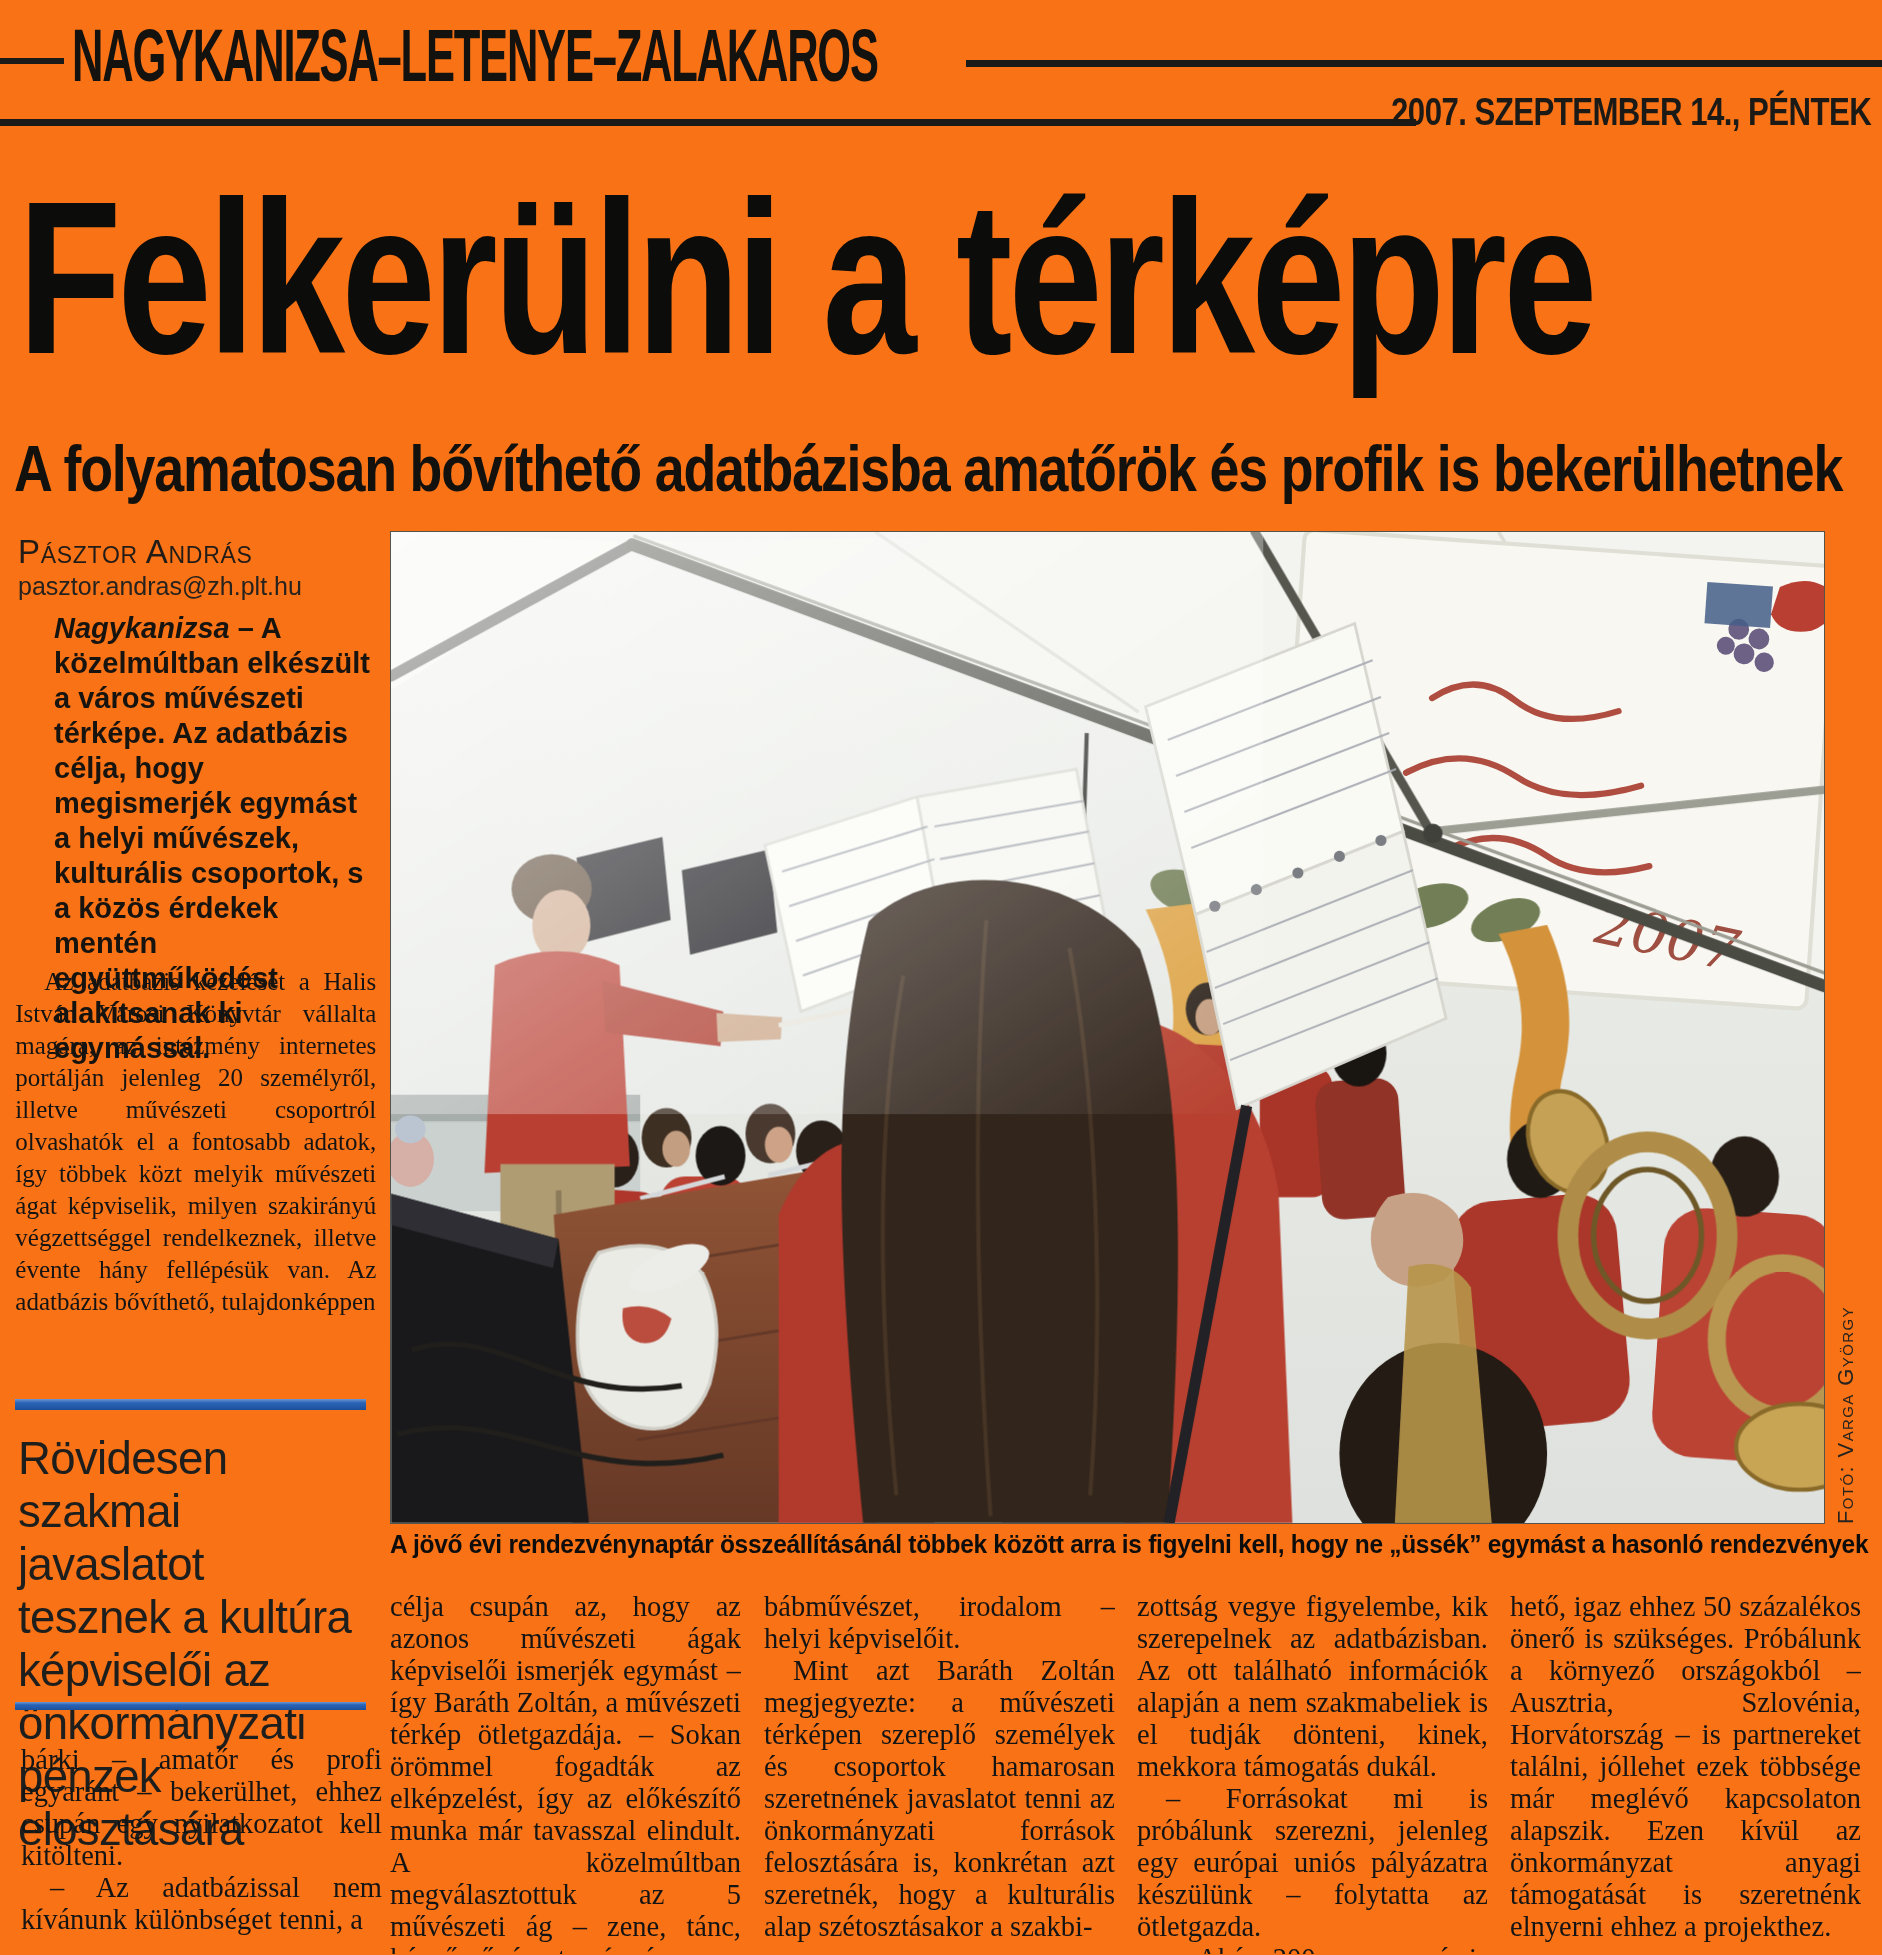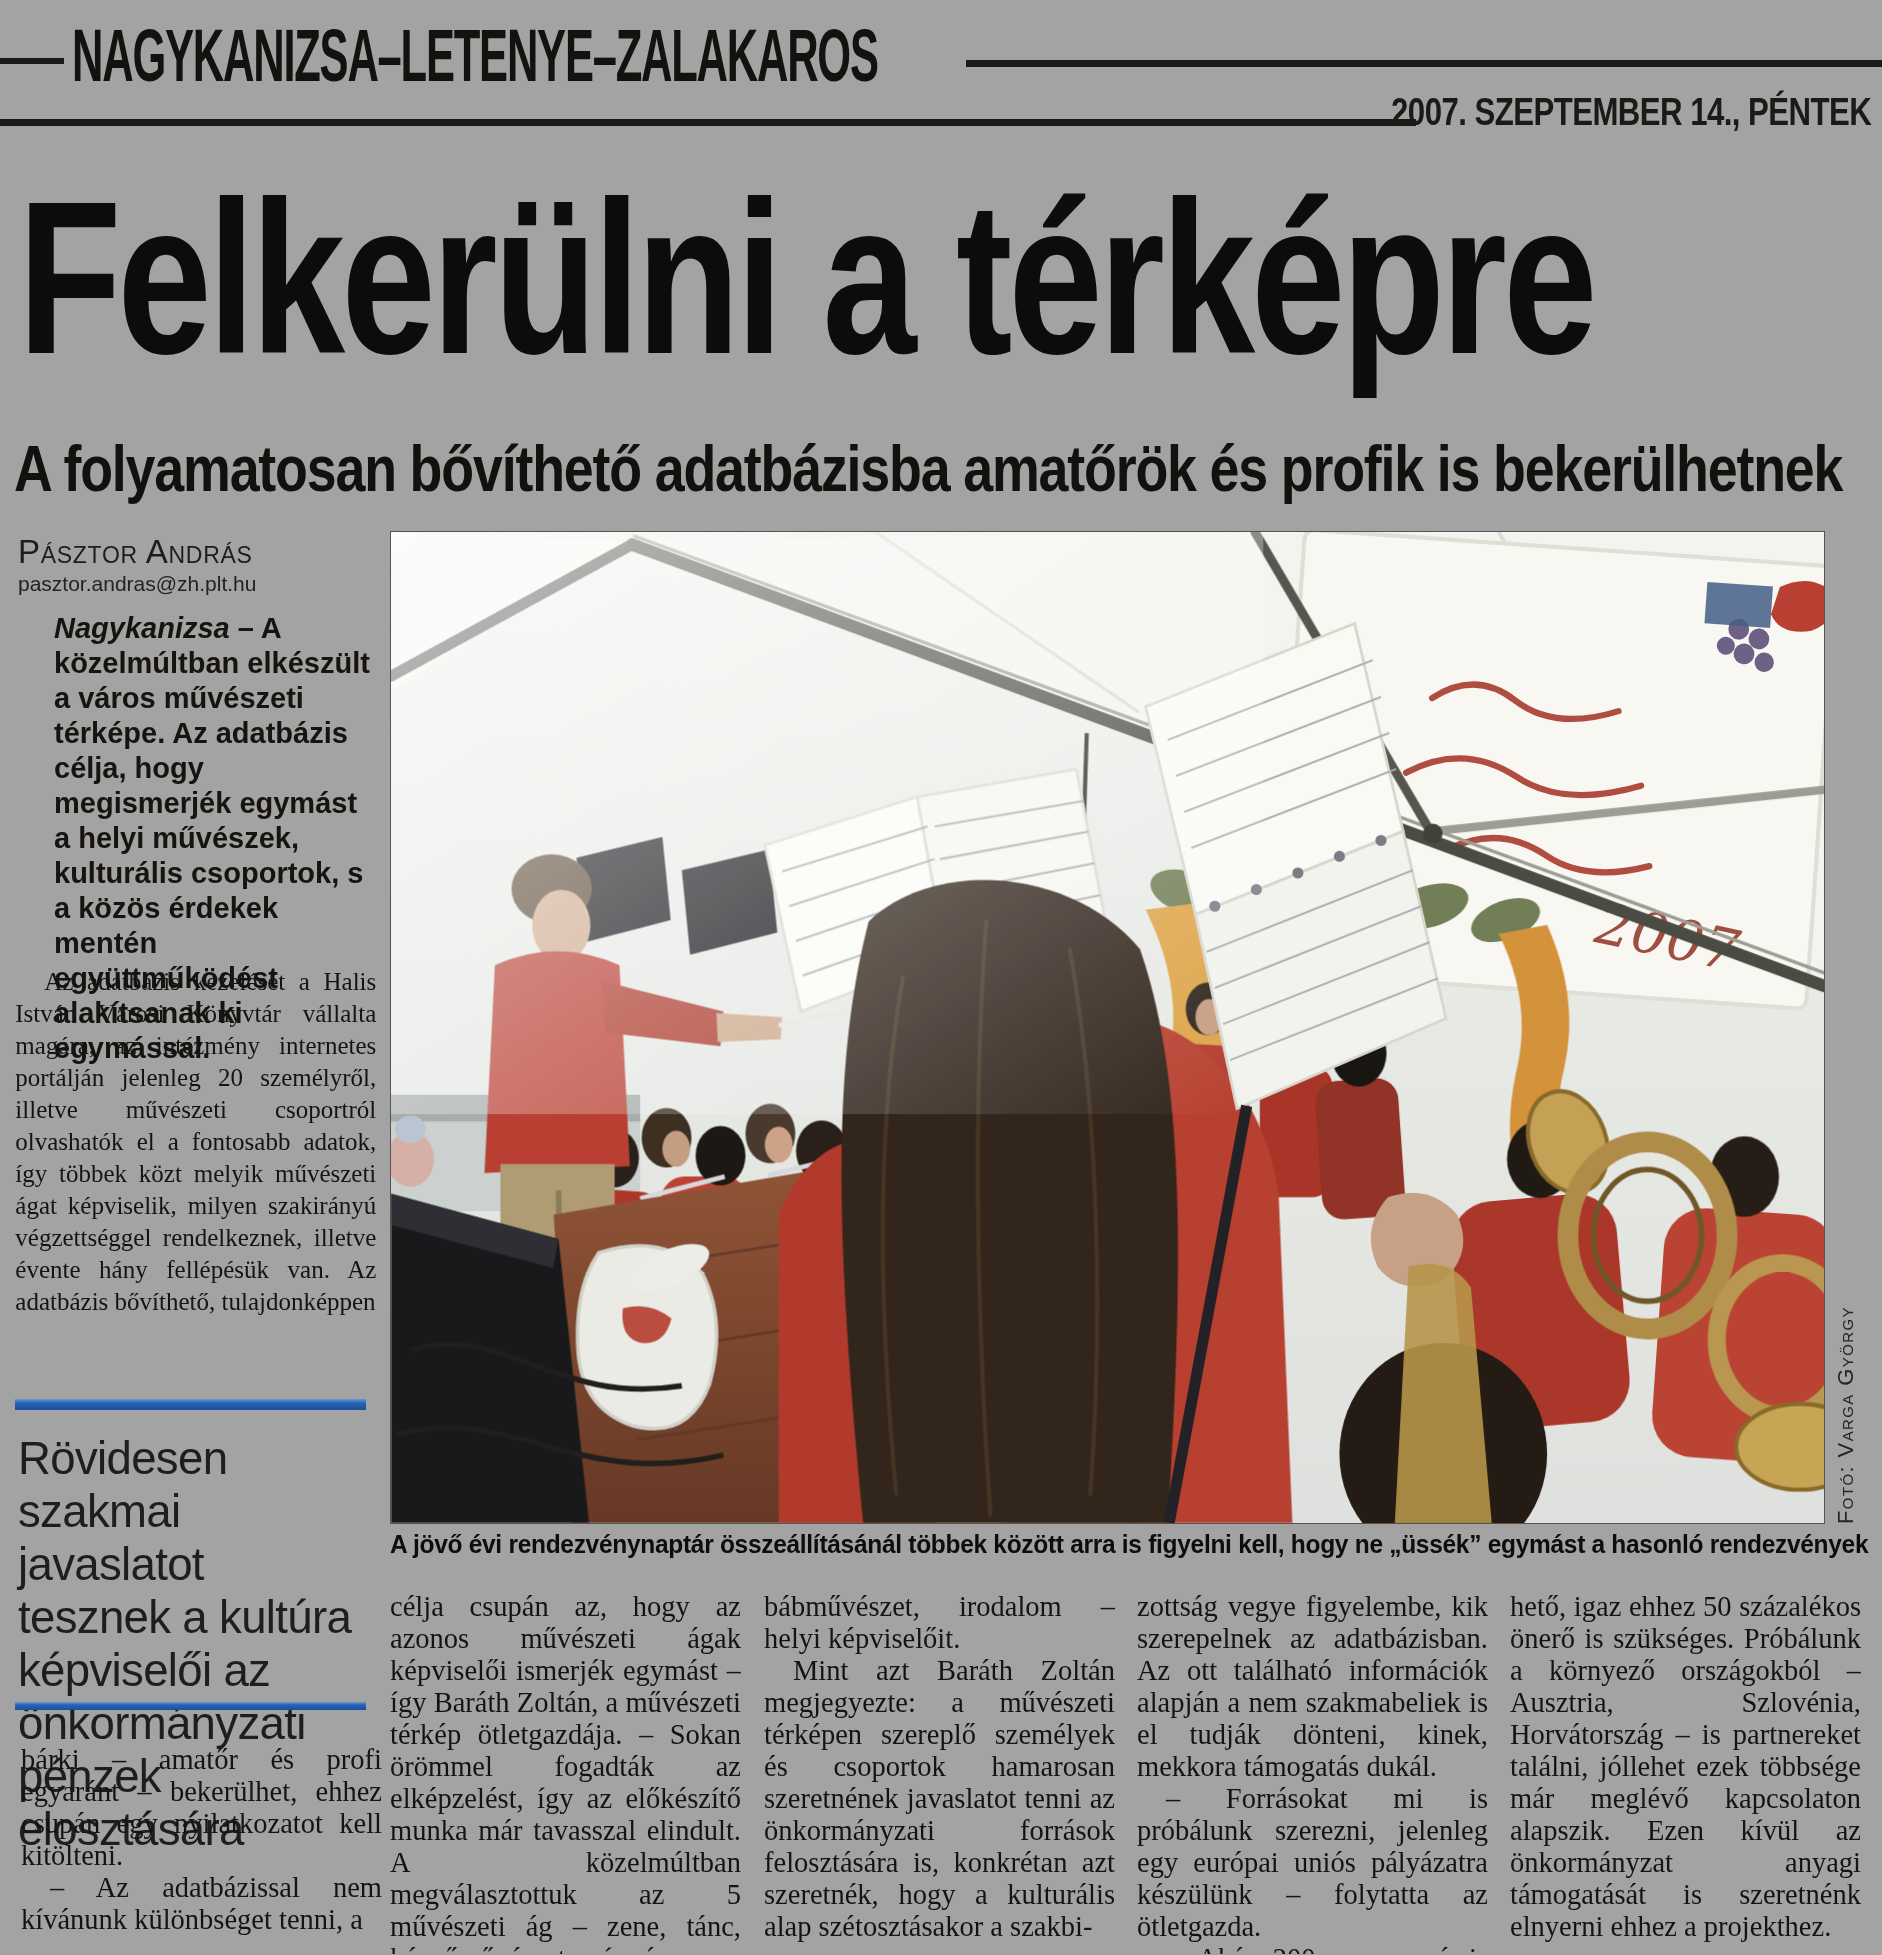--- a/index.html
+++ b/index.html
@@ -1,31 +1,31 @@
 <!DOCTYPE html>
 <html lang="hu" style="font-size:11px"><head>
 <meta charset="utf-8">
 <style>
   html,body{margin:0;padding:0;background:#d8d8d4;}
-  .page{position:relative;width:1882px;height:1955px;background:#a3a3a3;overflow:hidden;
+  .page{position:relative;width:1882px;height:1955px;background:#f97316;overflow:hidden;
         font-family:"Liberation Sans",sans-serif;color:#121212;}
   .abs{position:absolute;}
   .rule{position:absolute;background:#1a1a18;}
   .bluebar{position:absolute;background:linear-gradient(#6f96d0,#2a64b8 35%,#1d4f9a);}
   .region-header{position:absolute;left:72px;top:18px;font-weight:700;font-size:75px;line-height:1;
         letter-spacing:-2.1px;white-space:nowrap;transform:scaleX(.58);transform-origin:left top;color:#14120f;}
   .date{position:absolute;right:11px;top:92px;font-weight:700;font-size:39px;line-height:1;
         letter-spacing:-0.7px;white-space:nowrap;transform:scaleX(.8);transform-origin:right top;color:#1c1a16;}
   .headline{position:absolute;left:18px;top:168px;font-weight:700;font-size:217px;line-height:1.02;
         letter-spacing:-4.9px;white-space:nowrap;transform:scaleX(.78);transform-origin:left top;color:#0c0c0a;}
   .subhead{position:absolute;left:14px;top:436px;font-weight:700;font-size:64px;line-height:1.05;
         letter-spacing:-1.4px;white-space:nowrap;transform:scaleX(.84);transform-origin:left top;color:#12110e;}
   .byline{position:absolute;left:18px;top:533px;font-size:33px;font-variant:small-caps;
         letter-spacing:0.7px;color:#221c18;}
-  .email{position:absolute;left:18px;top:572px;font-size:21px;color:#26221e;}
+  .email{position:absolute;left:18px;top:572px;font-size:25px;color:#26221e;}
   .lead{position:absolute;left:54px;top:611px;width:323px;font-weight:700;font-size:29px;
         line-height:35px;color:#17140f;}
   .lead .loc{font-style:italic;}
   .serif{font-family:"Liberation Serif",serif;color:#141414;text-align:justify;}
   .body1{position:absolute;left:15.3px;top:966px;width:361px;font-size:25px;line-height:32px;}
   .body1 p{margin:0;text-indent:29px;}
   .pullquote{position:absolute;left:18px;top:1431px;width:357px;font-size:47px;line-height:53px;
         font-weight:400;letter-spacing:-0.7px;color:#1e1e1c;transform:scaleX(.97);transform-origin:left top;}
   .body2{position:absolute;left:21px;top:1744px;width:361px;font-size:28.5px;line-height:32px;}
   .body2 p{margin:0;}

